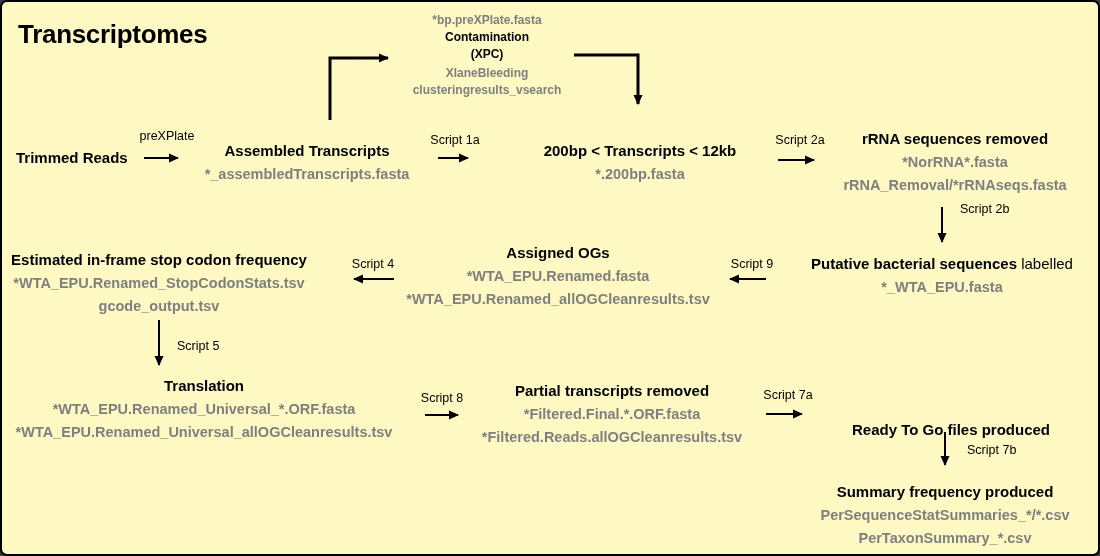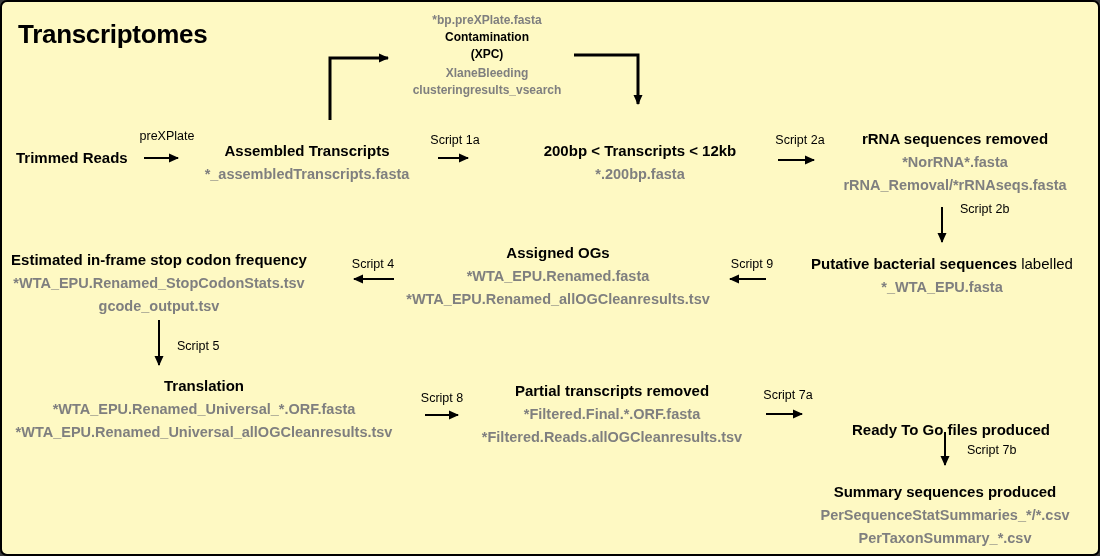--- a/index.html
+++ b/index.html
@@ -174,21 +174,21 @@
     <div class="node-title">Partial transcripts removed</div>
     <div class="file">*Filtered.Final.*.ORF.fasta</div>
     <div class="file">*Filtered.Reads.allOGCleanresults.tsv</div>
   </div>
 
   <div class="node n-ready">
     <div class="node-title">Ready To Go files produced</div>
   </div>
 
   <div class="node n-summary">
-    <div class="node-title">Summary sequences produced</div>
+    <div class="node-title">Summary frequency produced</div>
     <div class="file">PerSequenceStatSummaries_*/*.csv</div>
     <div class="file">PerTaxonSummary_*.csv</div>
   </div>
 
   <div class="edge-label e-rnaspades">preXPlate</div>
   <div class="edge-label e-s1a">Script 1a</div>
   <div class="edge-label e-s2a">Script 2a</div>
   <div class="edge-label e-s2b">Script 2b</div>
   <div class="edge-label e-s3">Script 9</div>
   <div class="edge-label e-s4">Script 4</div>

